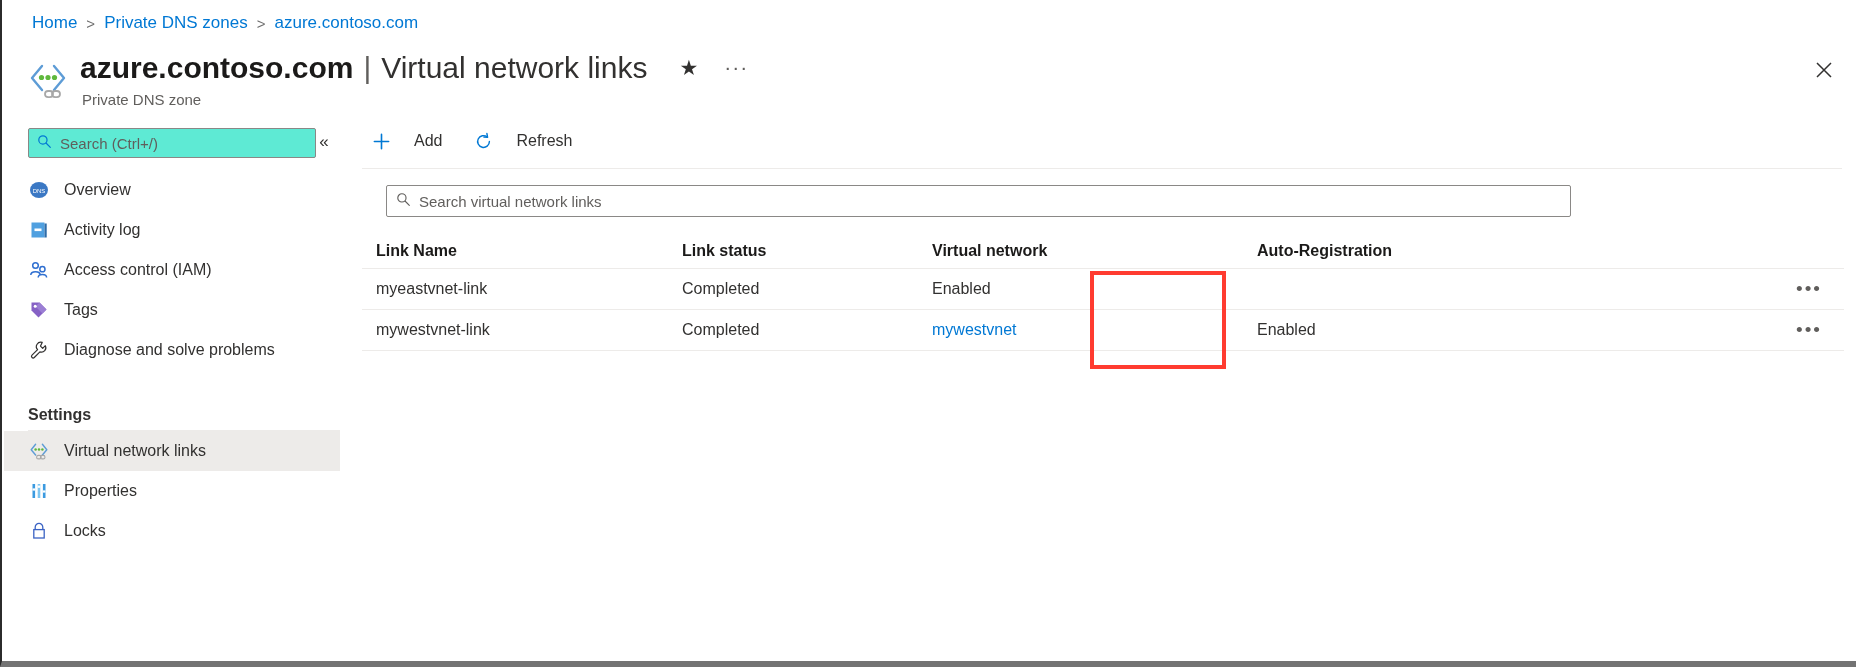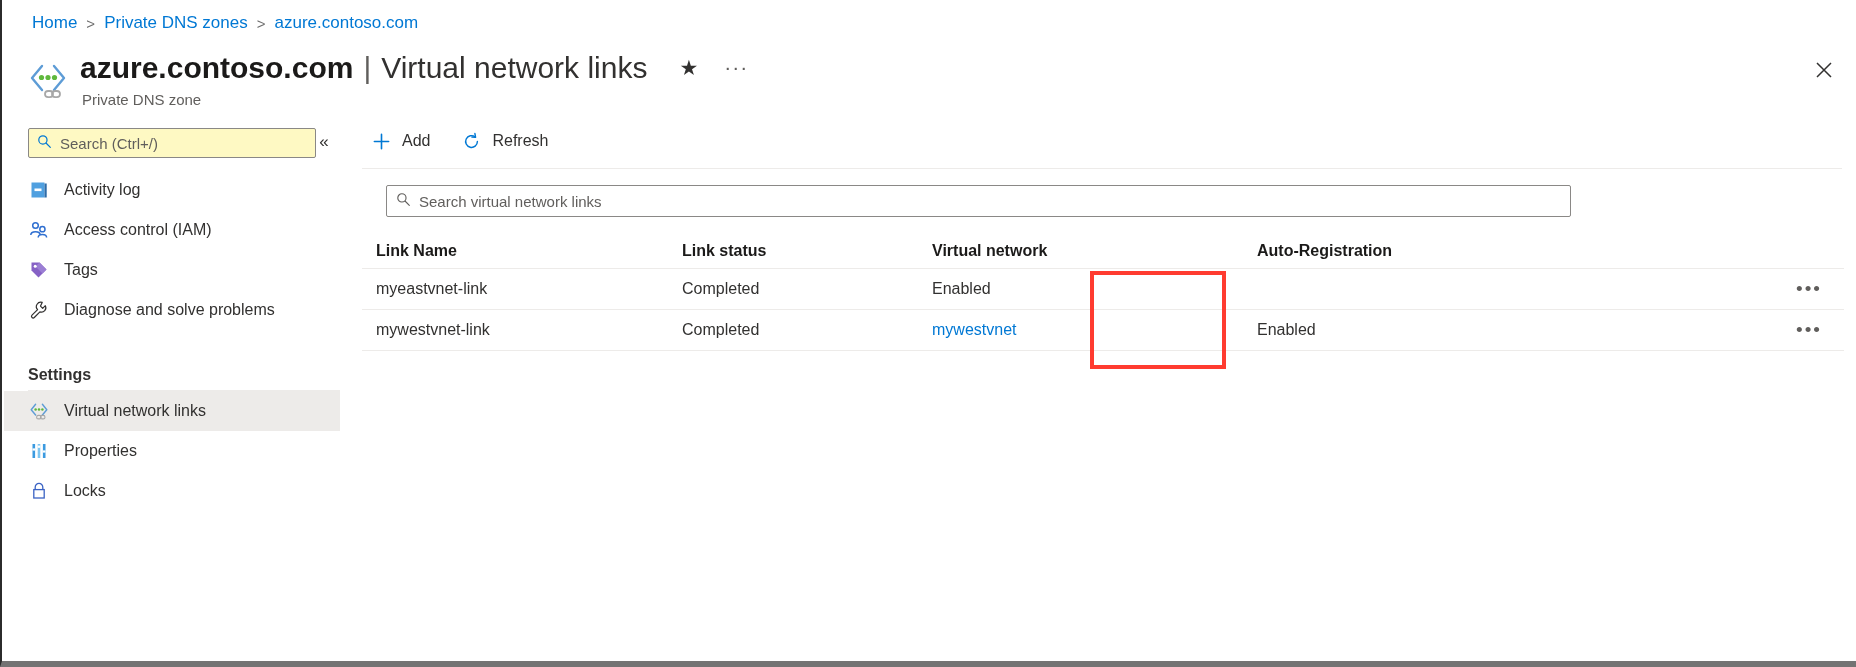--- a/index.html
+++ b/index.html
@@ -106,21 +106,21 @@
     width: 336px;
     height: 545px;
   }
   .navsearch {
     margin: 8px 24px 0 24px;
     height: 30px;
     border: 1px solid #8a8886;
     border-radius: 2px;
     display: flex; align-items: center;
     padding: 0 8px;
-    background: #fef9c3;
+    background: #5eead4;
   }
   .navsearch .ph {
     font-size: 15px; color: #605e5c;
     margin-left: 8px;
   }
   .navlist { margin-top: 12px; }
   .navitem {
     height: 40px;
     display: flex; align-items: center;
     padding-left: 24px;
@@ -161,20 +161,21 @@
   }
   .cmdbtn {
     display: flex; align-items: center;
     height: 32px;
     padding: 0 14px 0 6px;
     margin-right: 8px;
     cursor: pointer;
     border-radius: 2px;
     font-size: 16px;
     color: #323130;
+    gap: 12px;
   }
   .cmdbtn .ci {
     width: 26px; height: 26px;
     display: flex; align-items: center; justify-content: center;
     margin-right: 8px;
   }
   .cmd-sep {
     height: 1px;
     background: #edebe9;
     margin-top: 4px;
@@ -301,20 +302,29 @@
         <svg width="15" height="15" viewBox="0 0 16 16">
           <circle cx="6.3" cy="6.3" r="4.4" fill="none" stroke="#0078d4" stroke-width="1.3"></circle>
           <path d="M9.6 9.6 L14.2 14.2" stroke="#0078d4" stroke-width="1.3" stroke-linecap="round"></path>
         </svg>
       </span>
       <span class="ph">Search (Ctrl+/)</span>
     </div>
 
     <div class="navlist">
 
+      <div class="navitem">
+        <span class="ico">
+          <svg width="20" height="20" viewBox="0 0 20 20">
+            <ellipse cx="10" cy="10" rx="9" ry="8" fill="#3b78c4"></ellipse>
+            <text x="10" y="12.6" font-size="6" fill="#ffffff" text-anchor="middle" font-family="Liberation Sans, sans-serif">DNS</text>
+          </svg>
+        </span>
+        <span>Overview</span>
+      </div>
 
       <div class="navitem">
         <span class="ico">
           <svg width="20" height="20" viewBox="0 0 20 20">
             <rect x="2.5" y="2.5" width="13" height="15" fill="#50a0e0"></rect>
             <rect x="15.5" y="3.5" width="2.2" height="14" fill="#2e6ca8"></rect>
             <rect x="5.5" y="8.5" width="7" height="2.6" fill="#ffffff"></rect>
           </svg>
         </span>
         <span>Activity log</span>

